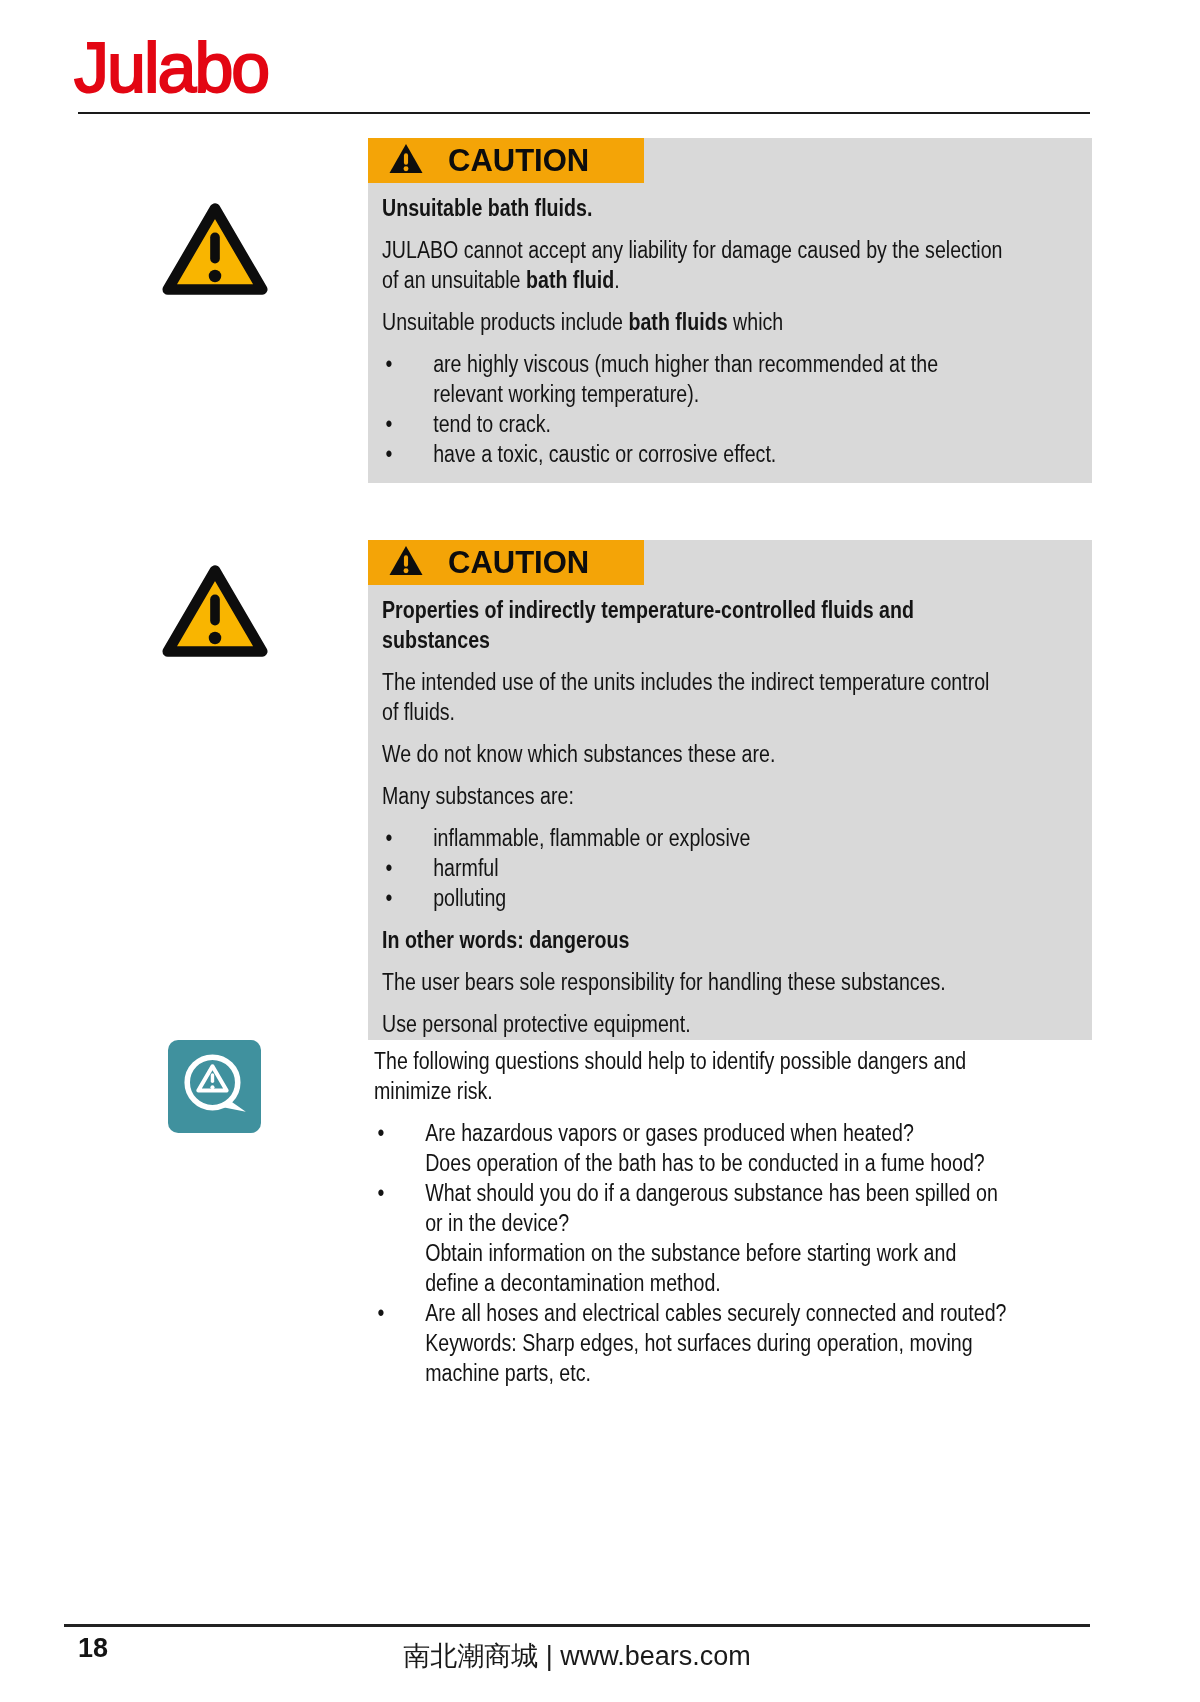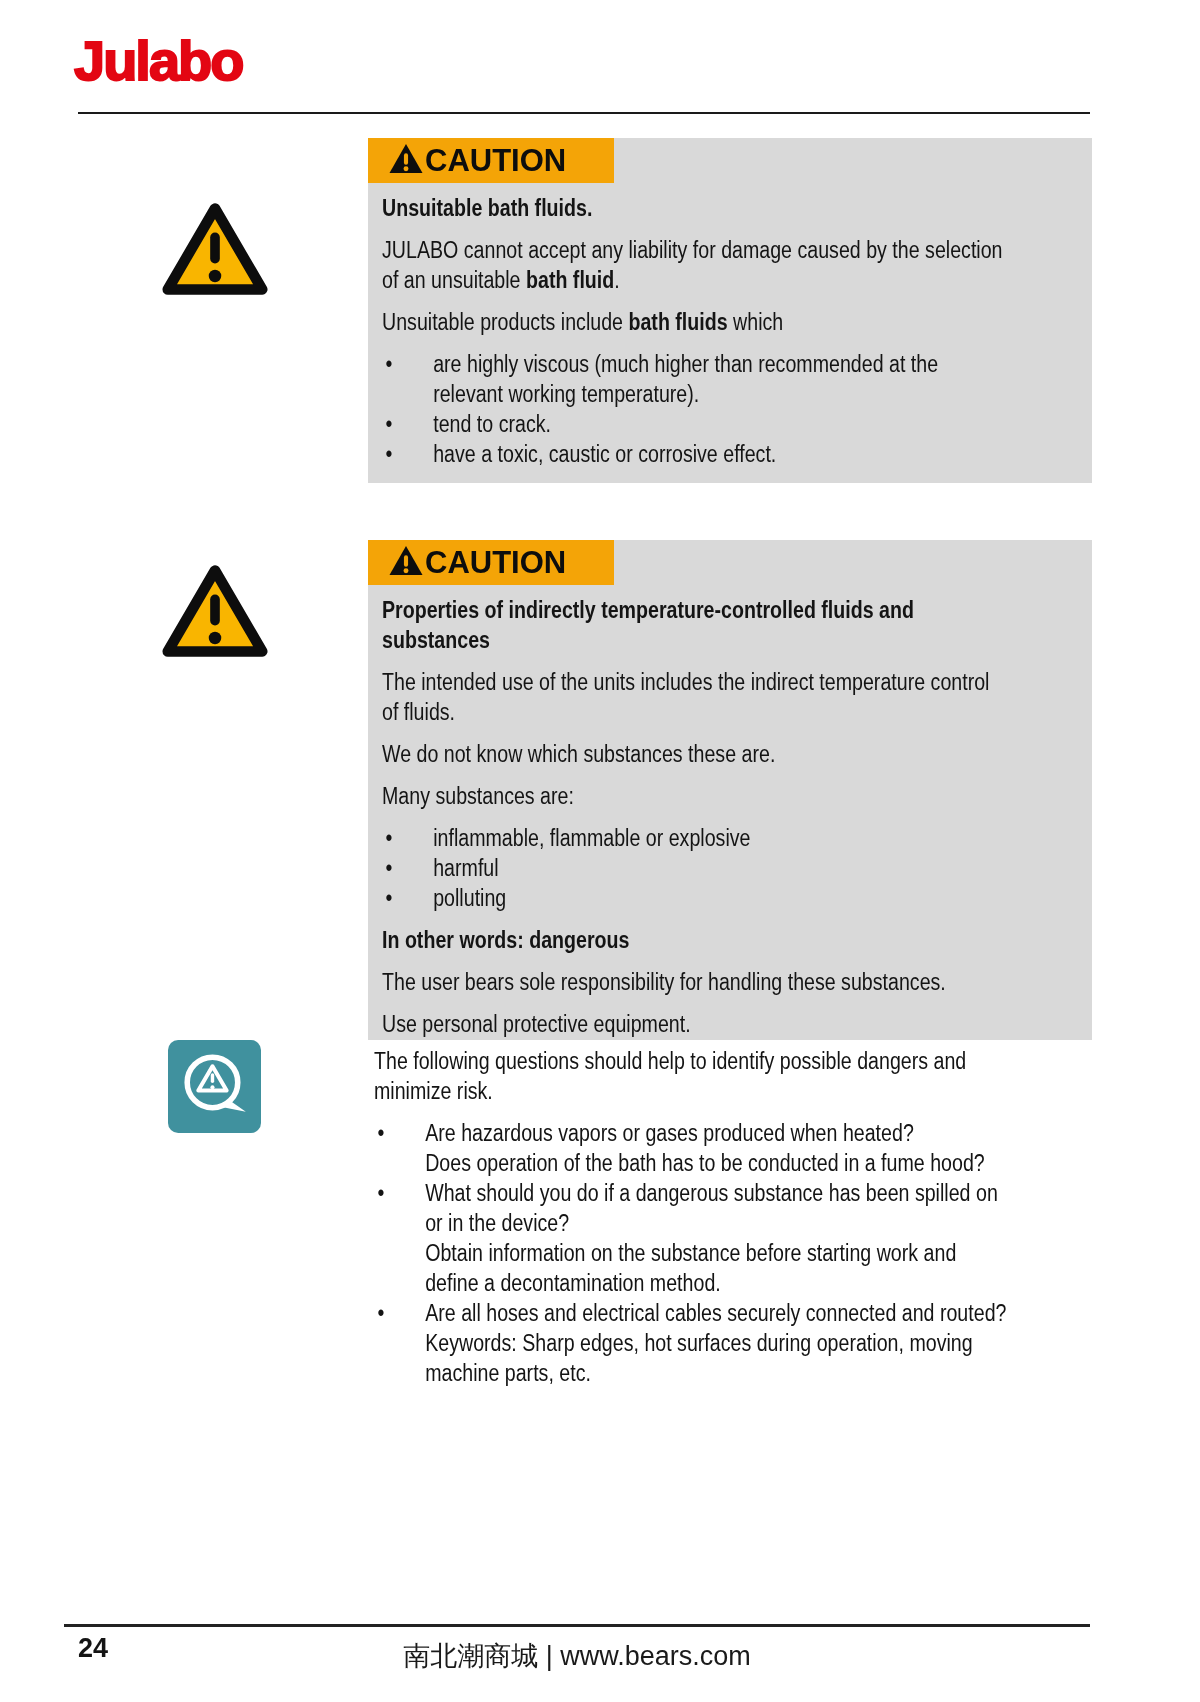--- a/index.html
+++ b/index.html
@@ -1,38 +1,38 @@
 <!DOCTYPE html>
 <html><head>
 <meta charset="utf-8">
 <style>
   * { margin:0; padding:0; box-sizing:border-box; }
   html,body { width:1200px; height:1702px; background:#ffffff; overflow:hidden;
               font-family:"Liberation Sans","DejaVu Sans",sans-serif; color:#141414; }
   .abs { position:absolute; }
 
   
-  .logo { left:74px; top:28px; font-size:56px; font-weight:700; letter-spacing:-2px;
+  .logo { left:74px; top:28px; font-size:70px; font-weight:400; letter-spacing:-2px;
           color:#e30613; -webkit-text-stroke:2px #e30613; }
   .header-rule { left:78px; top:112px; width:1012px; height:2px; background:#1a1a1a; }
 
   
   .tri-icon { width:106px; height:98px; }
   .tri1 { left:162px; top:200px; }
   .tri2 { left:162px; top:562px; }
   .note-icon { left:168px; top:1040px; width:93px; height:93px; }
 
   
   .box { left:368px; width:724px; background:#d9d9d9; }
   .box1 { top:138px; height:345px; }
   .box2 { top:540px; height:500px; }
   .notes { left:360px; top:1046px; width:724px; background:transparent; }
 
-  .banner { width:246px; height:45px; background:#f4a407; display:flex; align-items:center;
-            padding:0 0 0 20px; gap:1px;text-align:right; }
+  .banner { width:276px; height:45px; background:#f4a407; display:flex; align-items:center;
+            padding:0 0 0 20px; gap:24px;text-align:right; }
   .banner .cap { font-size:31px; font-weight:800; letter-spacing:0px; color:#0d0d0d; }
 
   
   .cond { margin-left:14px; width:830px; transform:scaleX(0.853); transform-origin:0 0; }
   .pad-top { padding-top:10px; }
   .t { font-size:23px; line-height:30px; white-space:pre-line; margin-bottom:12px; }
   .bold, .b { font-weight:bold; }
   .tt { font-size:23px; line-height:30px; font-weight:bold; white-space:pre-line; margin-bottom:12px; }
   .bul { display:flex; font-size:23px; line-height:30px; }
   .bul .dot { width:60px; flex:none; padding-left:4px; }
@@ -162,14 +162,14 @@
     <div class="bul">
       <span class="dot">•</span>
       <span class="bt">Are all hoses and electrical cables securely connected and routed?
 Keywords: Sharp edges, hot surfaces during operation, moving
 machine parts, etc.</span>
     </div>
   </div>
 </div>
 
 <div class="abs footer-rule"></div>
-<div class="abs page-num">24</div>
+<div class="abs page-num">18</div>
 <div class="abs footer-center">南北潮商城 | www.bears.com</div>
 
 </body></html>

